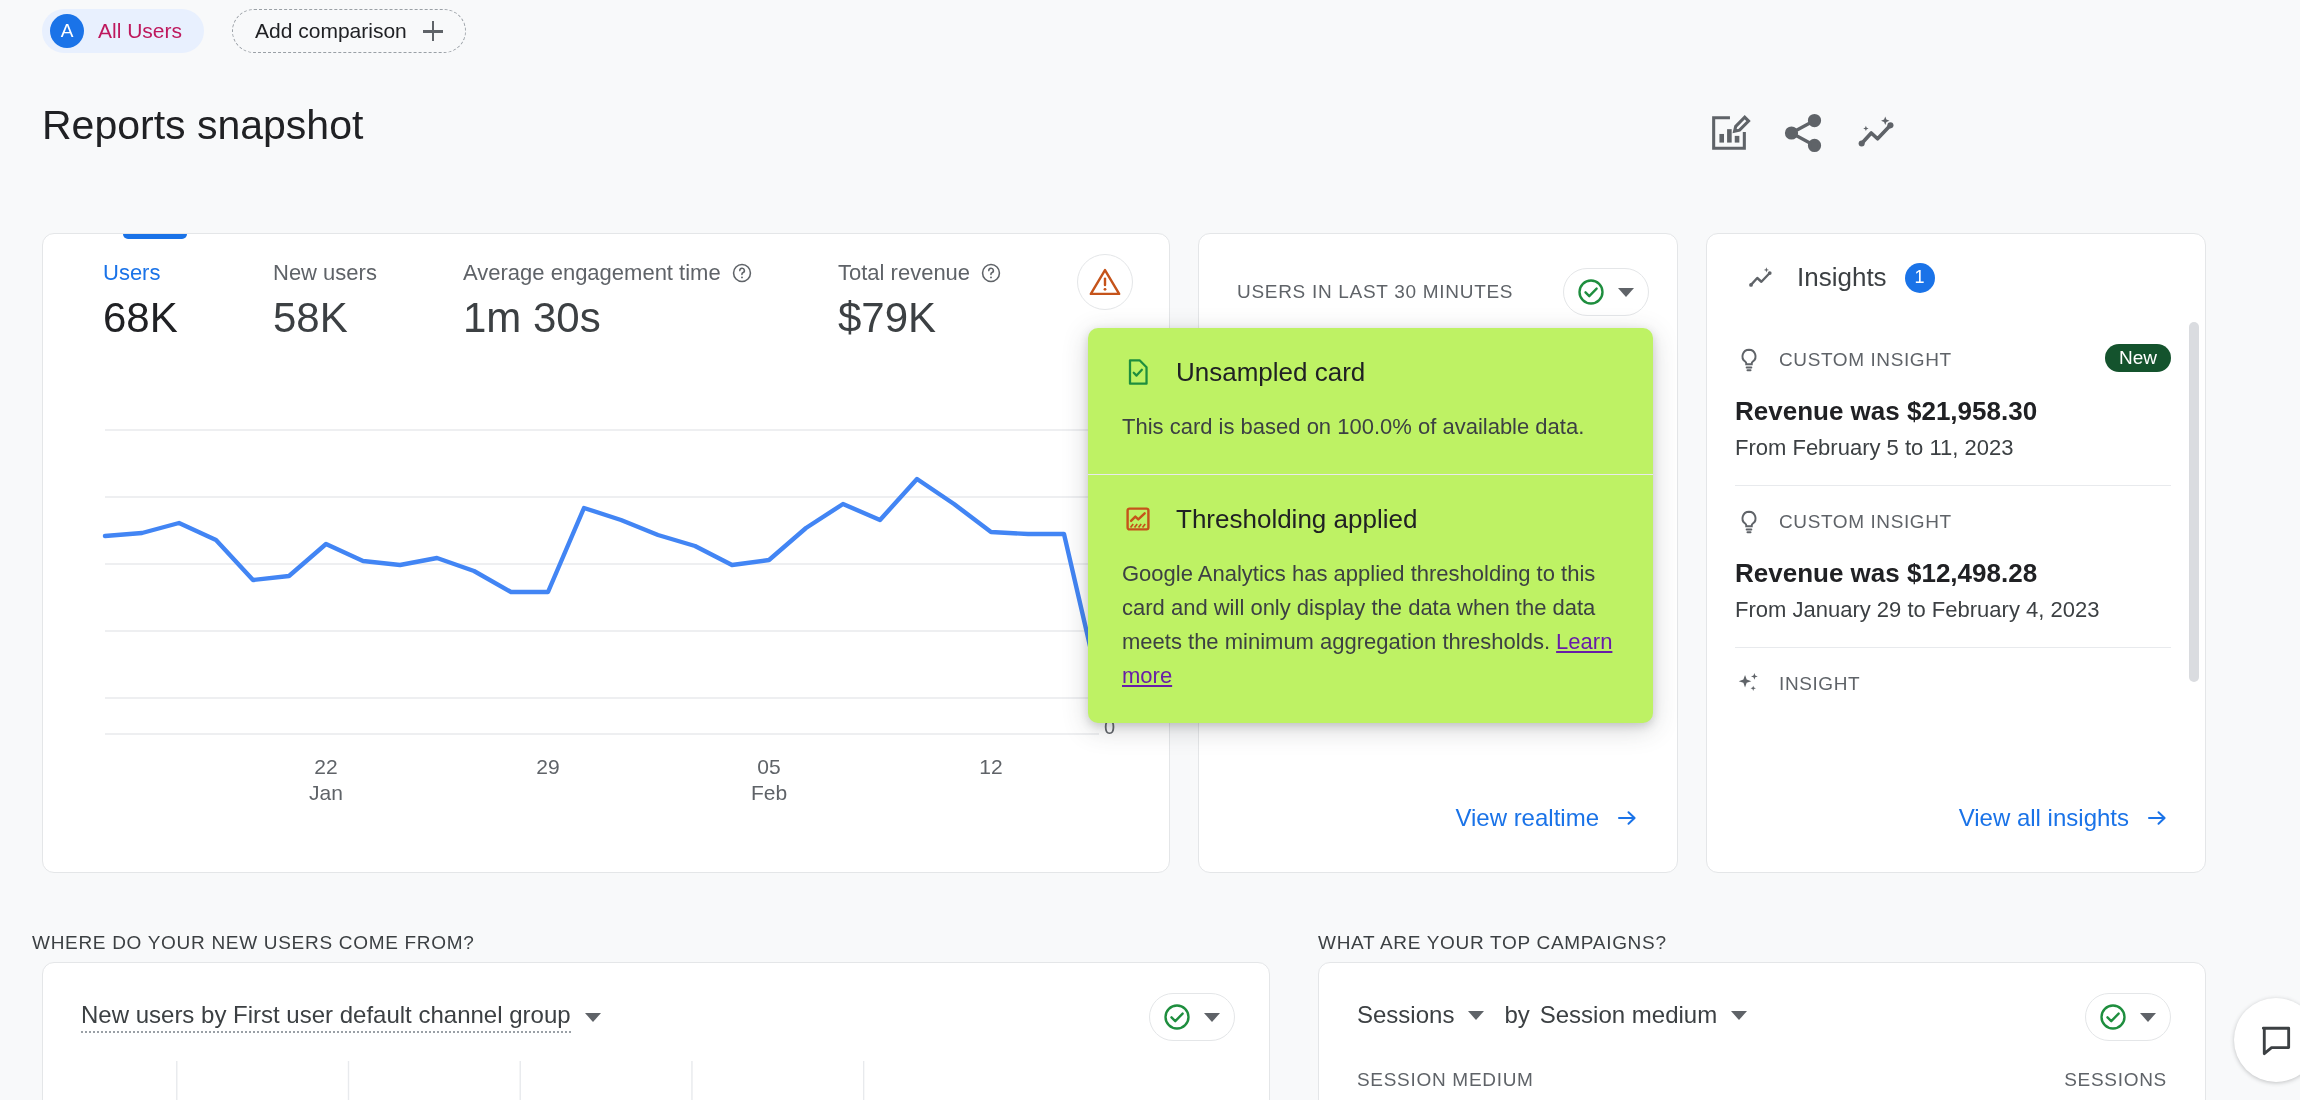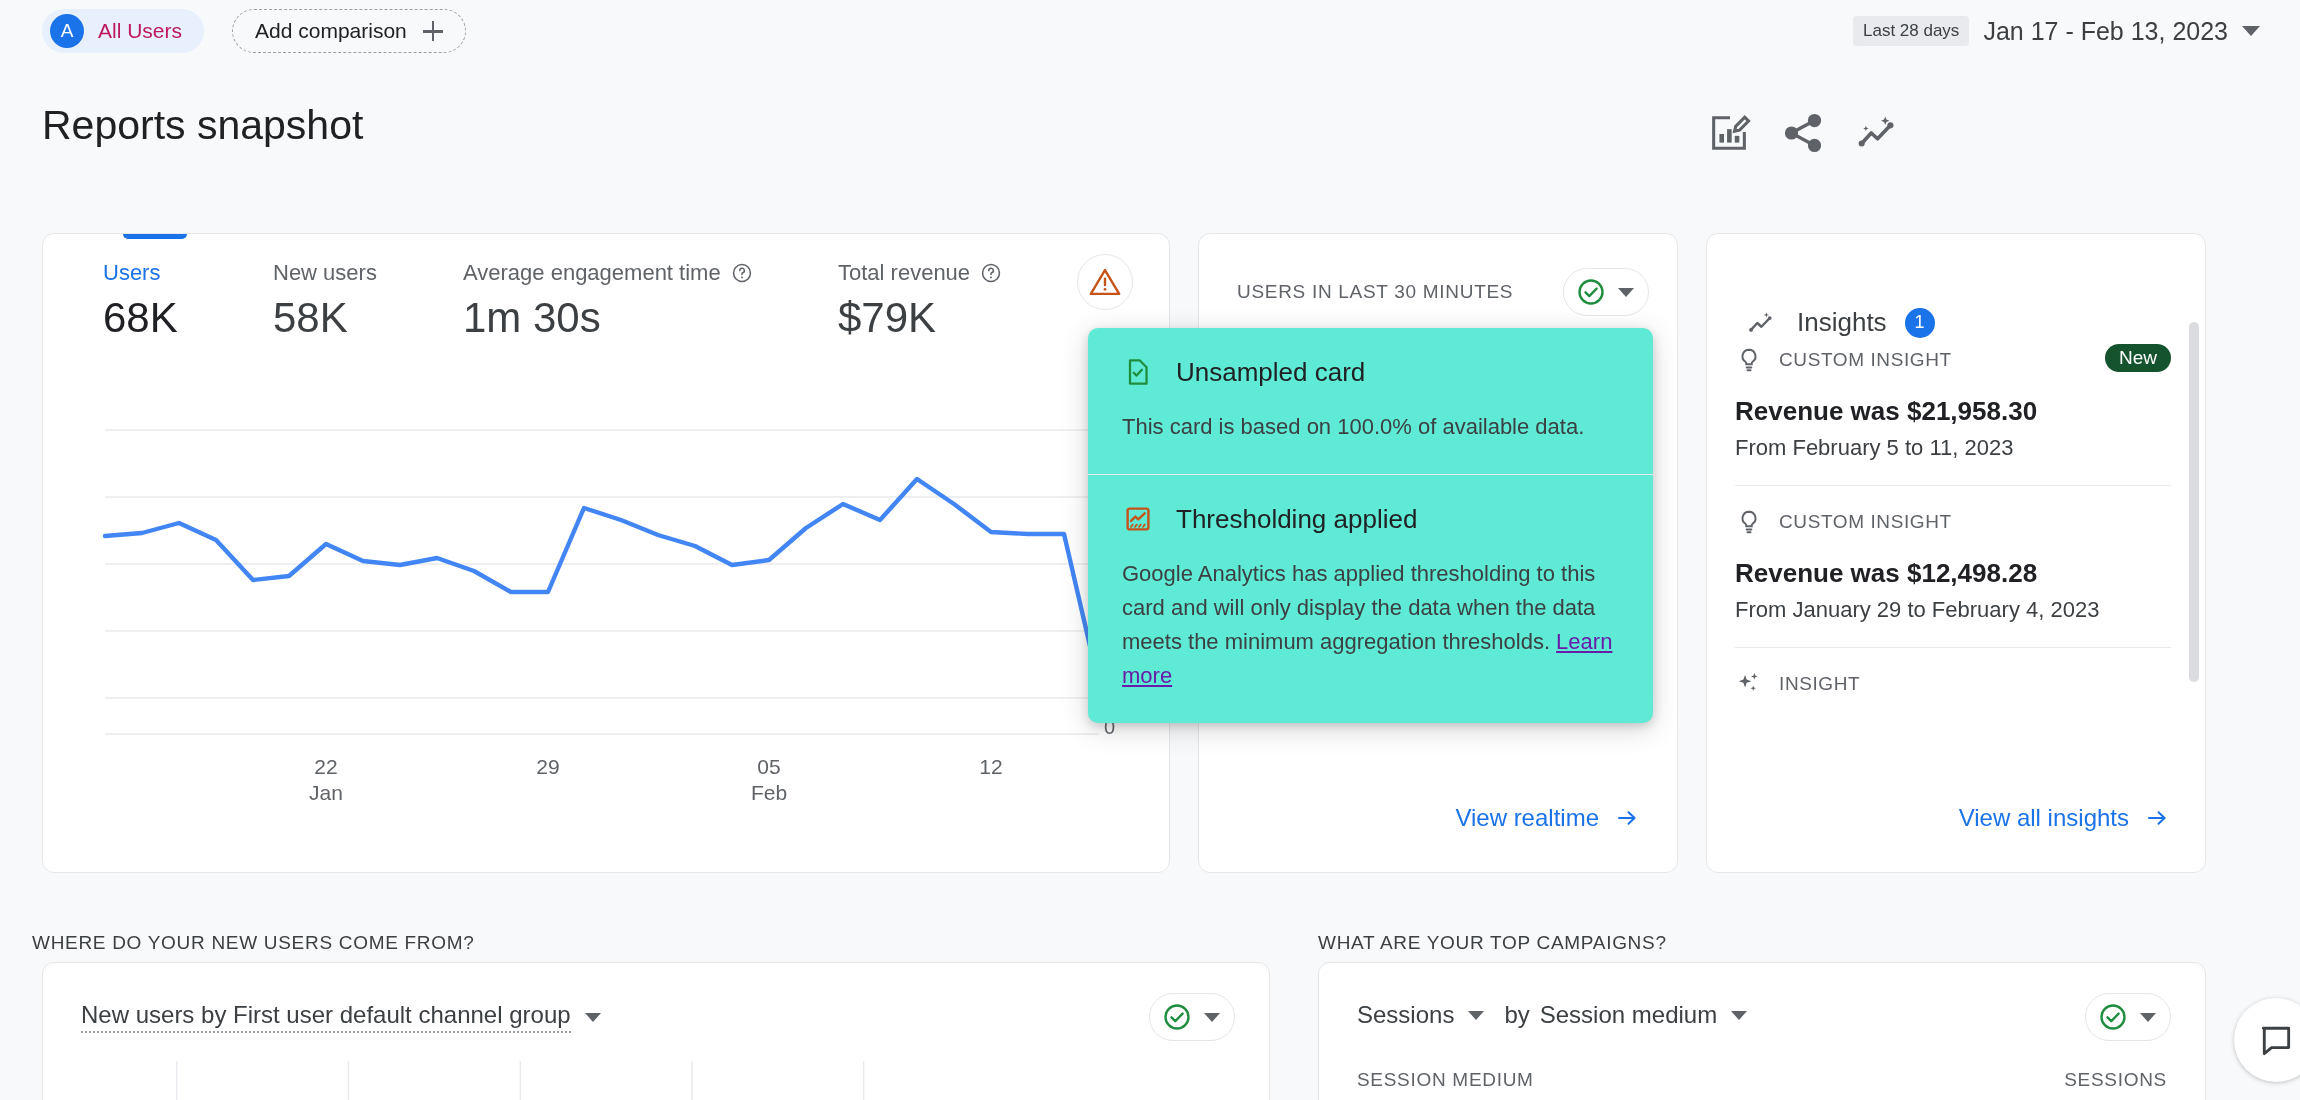--- a/index.html
+++ b/index.html
@@ -138,21 +138,21 @@
   .rt-link {
     position: absolute; right: 36px; bottom: 40px;
     display: flex; align-items: center; gap: 14px;
     color: #1a73e8; font-size: 24px;
   }
 
   
   #card-insights { left: 1706px; top: 233px; width: 500px; height: 640px; overflow: hidden; }
   .ins-head {
     position: absolute; left: 36px; top: 28px;
-    display: flex; align-items: center; gap: 18px; margin-top: 45px;
+    display: flex; align-items: center; gap: 18px;
   }
   .ins-title { font-size: 26px; color: #3c4043; }
   .badge-count {
     background: #1a73e8; color: #fff; border-radius: 50%;
     width: 30px; height: 30px; font-size: 18px;
     display: flex; align-items: center; justify-content: center;
   }
   .ins-list { position: absolute; left: 28px; right: 34px; top: 90px; }
   .ins-item { padding: 22px 0 24px 0; border-bottom: 1px solid #e8eaed; }
   .ins-item:last-child { border-bottom: none; }
@@ -208,21 +208,21 @@
     display: flex; align-items: center; justify-content: space-between;
     font-size: 19px; letter-spacing: .7px; color: #5f6368; font-weight: 500;
   }
   .grid-v {
     position: absolute; left: 0; top: 98px; width: 100%; height: 102px;
   }
 
   
   #popover {
     position: absolute; left: 1088px; top: 328px; width: 565px;
-    background: #5eead4; border-radius: 10px;
+    background: #bef264; border-radius: 10px;
     box-shadow: 0 3px 8px rgba(60,64,67,.18), 0 6px 26px rgba(60,64,67,.22);
     z-index: 40;
   }
   .pop-sec { padding: 28px 34px 30px 34px; }
   .pop-sec + .pop-sec { border-top: 1px solid #e8eaed; }
   .pop-head { display: flex; align-items: center; gap: 22px; }
   .pop-head .ptitle { font-size: 26px; color: #202124; }
   .pop-body { font-size: 22px; color: #3c4043; line-height: 1.55; margin-top: 22px; }
   .pop-link { color: #681da8; text-decoration: underline; }
 
@@ -243,25 +243,20 @@
   <div class="topbar">
     <div class="chip-allusers">
       <span class="avatar-circle">A</span>
       <span class="lbl">All Users</span>
     </div>
     <div class="chip-add">
       <span>Add comparison</span>
       <span class="plus-ic"></span>
     </div>
 
-    <div class="daterange">
-      <span class="dr-pill">Last 28 days</span>
-      <span class="dr-main">Jan 17 - Feb 13, 2023</span>
-      <span class="caret-dn"></span>
-    </div>
   </div>
 
   <div class="pagehead">
     <div class="pagetitle">Reports snapshot</div>
     <div class="head-actions">
       <span>
         <svg class="hicon" viewBox="0 0 24 24" fill="none" stroke="#5f6368" stroke-width="1.6">
           <path d="M20 11.5V20H4V4h8.5"></path>
           <rect x="7" y="12.5" width="2.4" height="4.5" fill="#5f6368" stroke="none"></rect>
           <rect x="11" y="10" width="2.4" height="7" fill="#5f6368" stroke="none"></rect>

